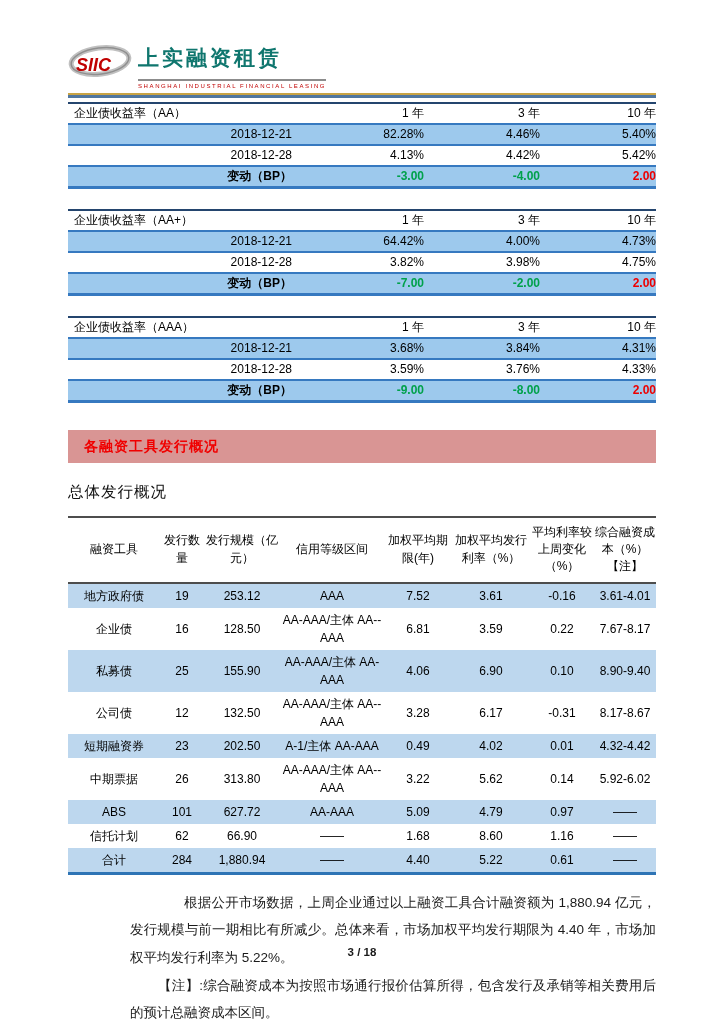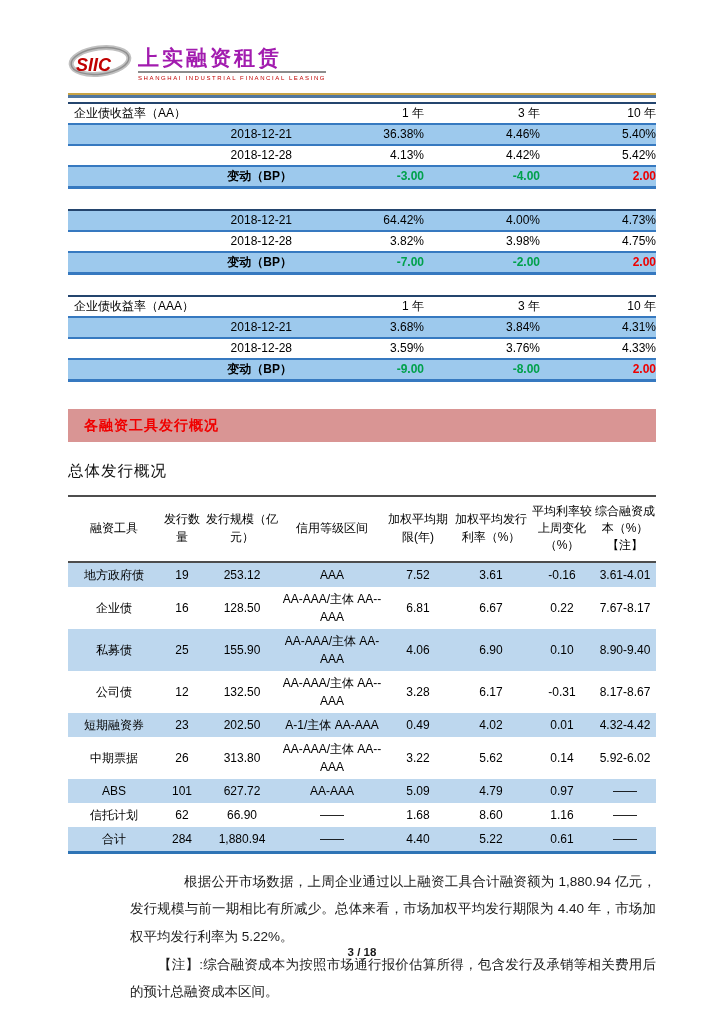--- a/index.html
+++ b/index.html
@@ -9,22 +9,22 @@
     font-family:"Liberation Sans","DejaVu Sans",sans-serif;
     color:#000;
   }
   .content { position:absolute; left:68px; top:0; width:588px; }
 
   
   .logo { display:flex; align-items:flex-start; margin-top:42px; height:48px; }
   .logo-mark { margin-right:6px; }
   .logo-names { display:flex; flex-direction:column; padding-top:4px; }
   .logo-cn {
-    font-size:21px; font-weight:bold; color:#a21caf; letter-spacing:3px;
-    border-bottom:2px solid #8c8c8c; padding-bottom:2px; line-height:1.1;
+    font-size:21px; font-weight:bold; color:#0f766e; letter-spacing:3px;
+    border-bottom:2px solid #8c8c8c; padding-bottom:10px; line-height:1.1;
   }
   .logo-en { font-size:6px; color:#c00000; letter-spacing:1.6px; margin-top:2px; }
 
   
   .header-rule { margin-top:3px; }
   .header-rule .gold { height:2px; background:#c9a445; }
   .header-rule .blue { height:2.5px; background:#51779f; }
 
   
   .yield-table {
@@ -115,21 +115,21 @@
         </colgroup>
       <tbody>
           <tr>
         <td class="ttl">企业债收益率（AA）</td>
         <td class="val">1 年</td>
         <td class="val">3 年</td>
         <td class="val">10 年</td>
       </tr>
       <tr class="hl">
         <td class="lbl">2018-12-21</td>
-        <td class="val">36.38%</td>
+        <td class="val">82.28%</td>
         <td class="val">4.46%</td>
         <td class="val">5.40%</td>
       </tr>
       <tr>
         <td class="lbl">2018-12-28</td>
         <td class="val">4.13%</td>
         <td class="val">4.42%</td>
         <td class="val">5.42%</td>
       </tr>
       <tr class="hl">
@@ -142,20 +142,26 @@
       </table>
 
     <table class="yield-table">
       <colgroup>
           <col style="width:240px">
           <col style="width:116px">
           <col style="width:116px">
           <col style="width:116px">
         </colgroup>
       <tbody>
+          <tr>
+        <td class="ttl">企业债收益率（AA+）</td>
+        <td class="val">1 年</td>
+        <td class="val">3 年</td>
+        <td class="val">10 年</td>
+      </tr>
       <tr class="hl">
         <td class="lbl">2018-12-21</td>
         <td class="val">64.42%</td>
         <td class="val">4.00%</td>
         <td class="val">4.73%</td>
       </tr>
       <tr>
         <td class="lbl">2018-12-28</td>
         <td class="val">3.82%</td>
         <td class="val">3.98%</td>
@@ -239,21 +245,21 @@
         <td>3.61</td>
         <td>-0.16</td>
         <td>3.61-4.01</td>
       </tr>
       <tr>
         <td>企业债</td>
         <td>16</td>
         <td>128.50</td>
         <td>AA-AAA/主体 AA--AAA</td>
         <td>6.81</td>
-        <td>6.67</td>
+        <td>3.59</td>
         <td>0.22</td>
         <td>7.67-8.17</td>
       </tr>
       <tr class="hl">
         <td>私募债</td>
         <td>25</td>
         <td>155.90</td>
         <td>AA-AAA/主体 AA-AAA</td>
         <td>4.06</td>
         <td>6.90</td>

